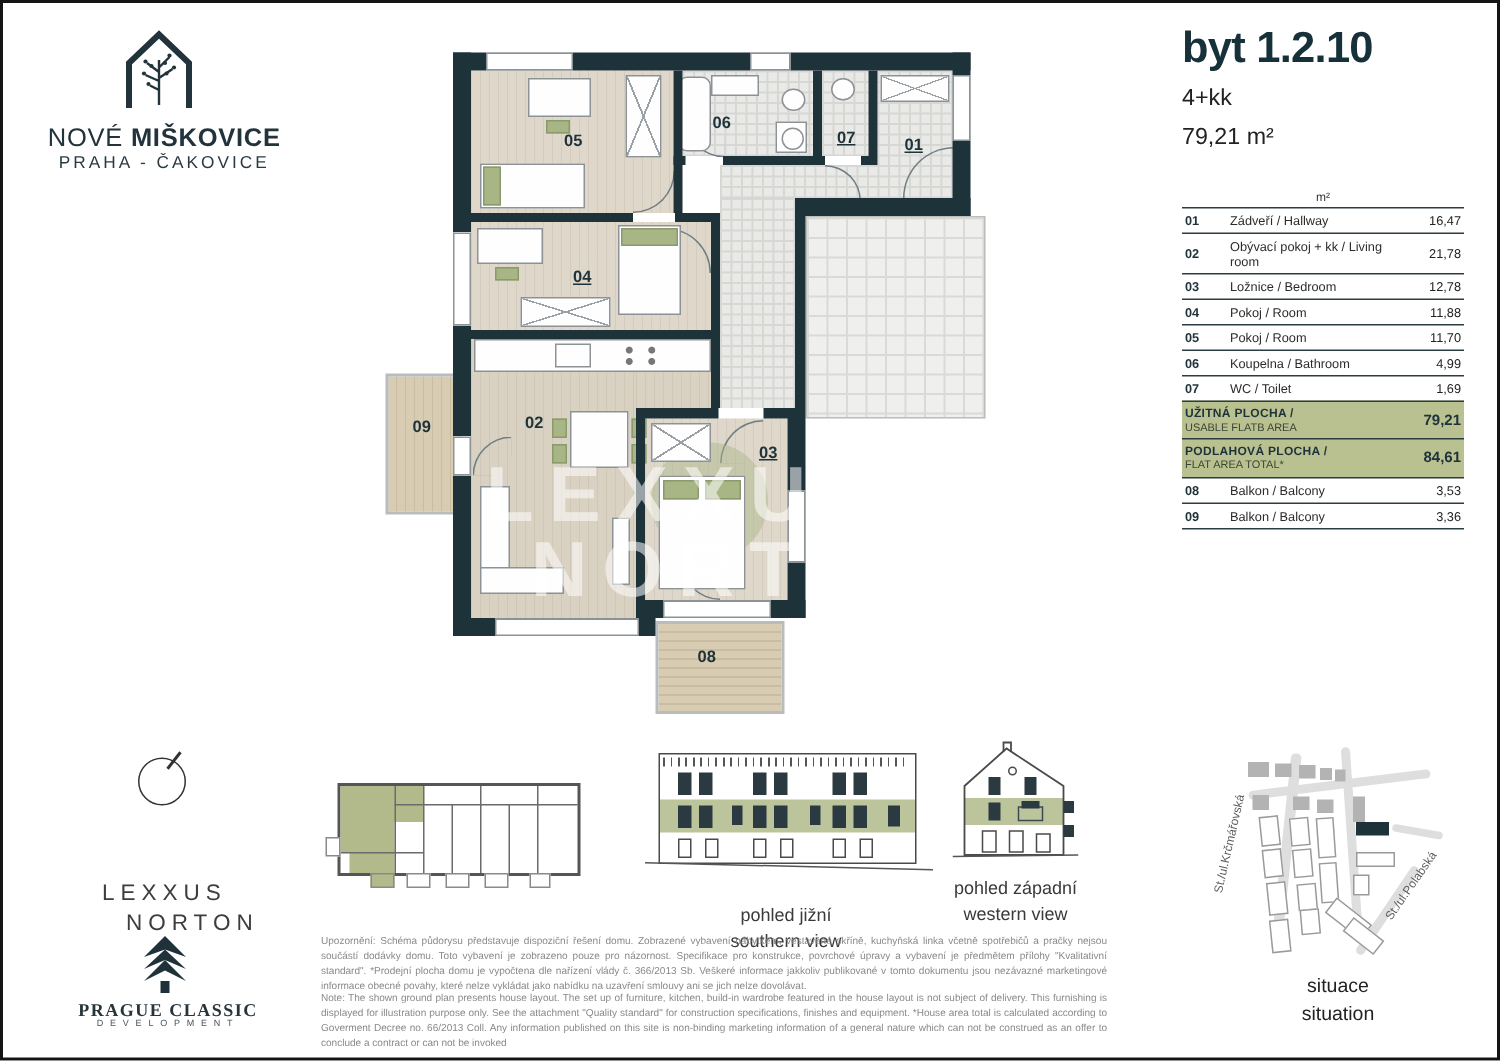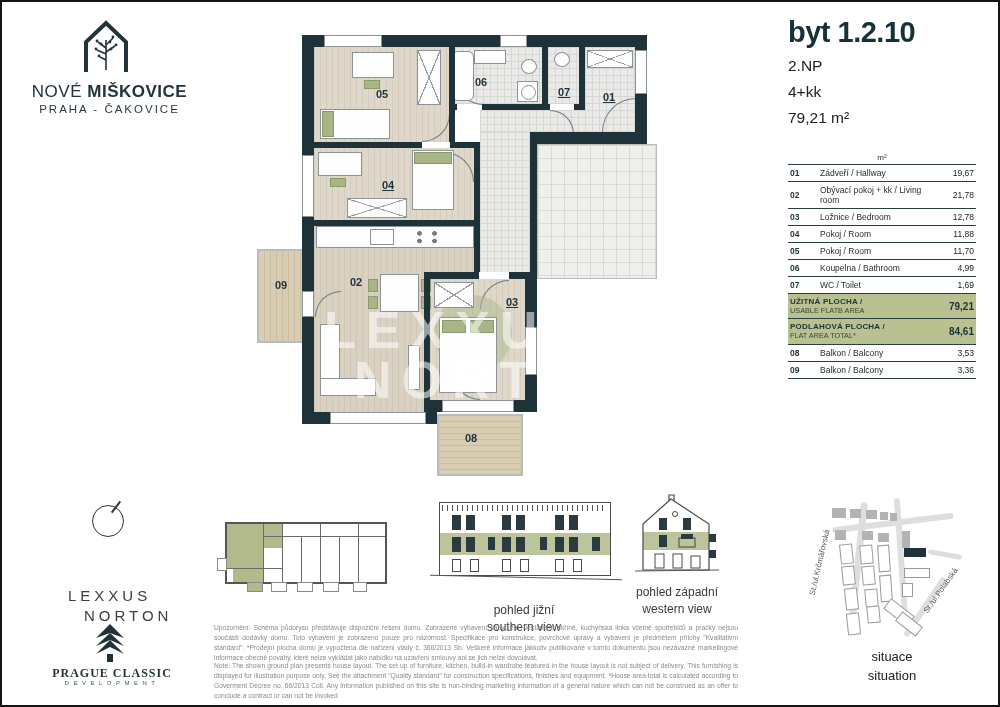--- a/index.html
+++ b/index.html
@@ -195,30 +195,29 @@
     <div class="rlabel ul" style="left:504px;top:294px;">03</div>
     <div class="rlabel" style="left:273px;top:277px;">09</div>
     <div class="rlabel" style="left:463px;top:430px;">08</div>
 
     <div class="wm" style="left:322px;top:302px;">LEXXUS</div>
     <div class="wm" style="left:352px;top:352px;">NORTON</div>
   </div>
 
   <div class="panel">
     <div class="unit-title">byt 1.2.10</div>
-    <div class="spec">2.NP</div>
     <div class="spec">4+kk</div>
     <div class="spec">79,21 m²</div>
     <div class="m2head">m²</div>
 
     <div class="tbl">
       <div class="trow">
           <span class="tcode">01</span>
           <span class="tname">Zádveří / Hallway</span>
-          <span class="tval">19,67</span>
+          <span class="tval">16,47</span>
         </div>
       <div class="trow">
           <span class="tcode">02</span>
           <span class="tname">Obývací pokoj + kk / Living room</span>
           <span class="tval">21,78</span>
         </div>
       <div class="trow">
           <span class="tcode">03</span>
           <span class="tname">Ložnice / Bedroom</span>
           <span class="tval">12,78</span>

